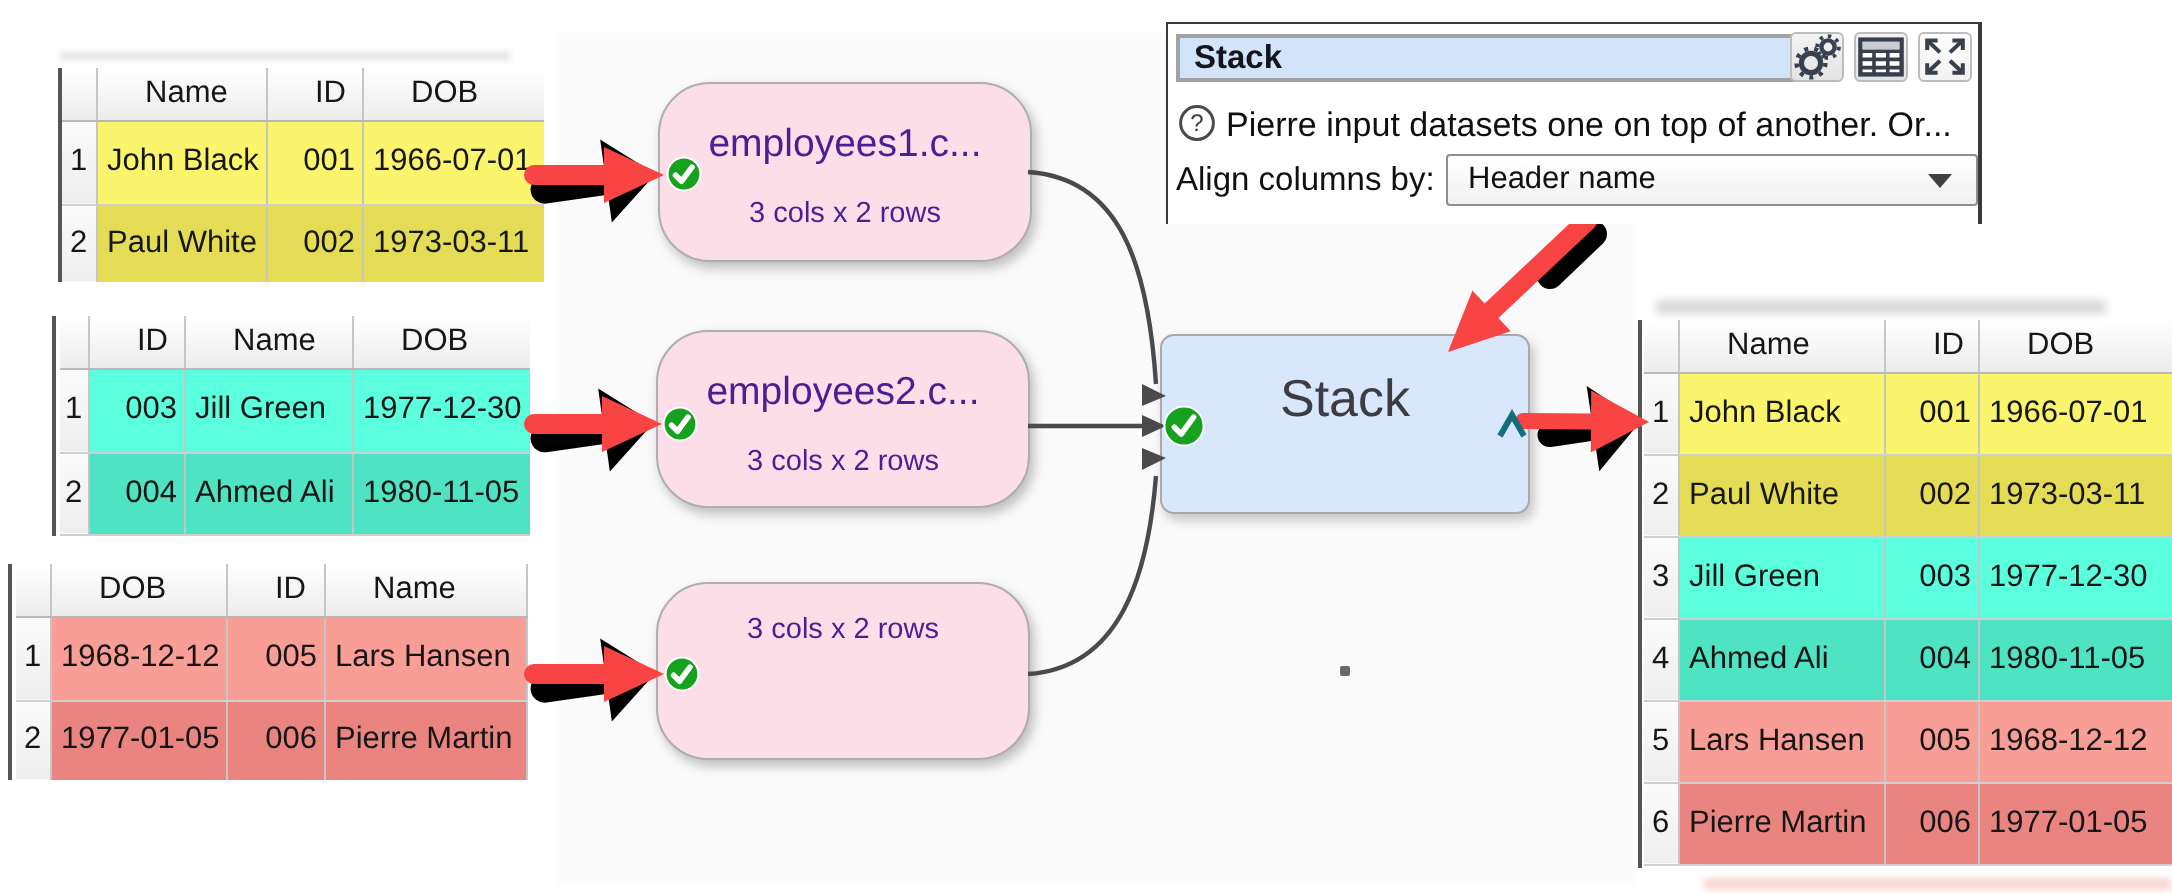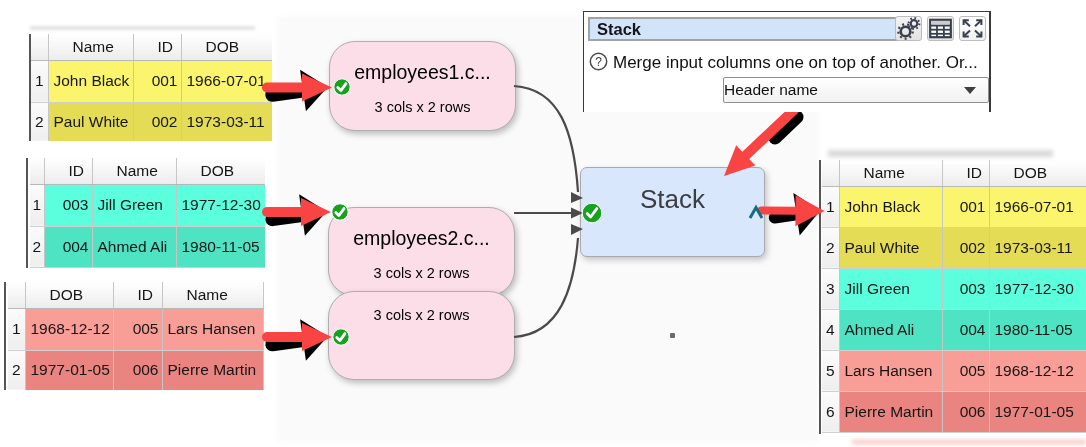--- a/index.html
+++ b/index.html
@@ -11,40 +11,40 @@
   .tbl{position:absolute;font-size:15.5px;color:#161616;overflow:hidden;}
   .out{font-size:15.5px !important;}
   .tbl .edge{position:absolute;background:#555;width:2px;}
   .tbl table{border-collapse:collapse;position:absolute;table-layout:fixed;}
   .tbl td{padding:0 3px 0 5px;border-right:1px solid #c6c6c6;border-bottom:1px solid #cfcfcf;white-space:nowrap;overflow:hidden;}
   .tbl .hd td{background:linear-gradient(#ffffff,#ececec);border-bottom:1px solid #b8b8b8;border-right:1px solid #c6c6c6;padding-left:24px;}
   .tbl .num{background:linear-gradient(#fbfbfb,#eeeeee);text-align:center;padding:0;}
   .r{text-align:right;}
   
   .node{position:absolute;background:#fbdee8;border:1.5px solid #aeaeae;border-radius:26px;
-        box-shadow:2px 3px 6px rgba(0,0,0,0.25);text-align:center;color:#000000;}
+        box-shadow:2px 3px 6px rgba(0,0,0,0.25);text-align:center;color:#4c1d95;}
   .node .t1{font-size:19.5px;margin-top:19px;}
   .node .t2{font-size:14.5px;margin-top:15px;}
   .stack{position:absolute;left:580px;top:167px;width:183px;height:88px;background:#d8e7fb;
          border:1.5px solid #a9a9a9;border-radius:7px;box-shadow:2px 3px 6px rgba(0,0,0,0.22);
          text-align:center;color:#3c3c44;}
   .stack .t1{font-size:26px;margin-top:16px;}
   .stack .t2{font-size:14px;margin-top:12px;}
   
   .panel{position:absolute;left:583px;top:11px;width:408px;height:101px;background:#ffffff;
          border-top:1.5px solid #3a3a3a;border-left:1.5px solid #3a3a3a;border-right:2px solid #3a3a3a;
          box-sizing:border-box;font-size:15.5px;color:#101010;}
   .field{position:absolute;left:4px;top:5px;width:300px;height:20px;background:#d2e4fa;
          border:2px solid #a2a2a2;font-size:16.5px;font-weight:600;color:#14141c;padding:0 0 0 7px;line-height:21px;}
   .btn{position:absolute;top:4px;width:27px;height:25px;background:linear-gradient(#f3f3f3,#e3e3e3);
        border:1px solid #bdbdbd;border-radius:3px;box-sizing:border-box;}
   .merge{position:absolute;left:29px;top:41px;font-size:17px;}
   .align{position:absolute;left:4px;top:69px;font-size:16.5px;}
   .dd{position:absolute;left:139px;top:65px;width:266px;height:26px;background:linear-gradient(#ffffff,#f1f1f1);
-      border:1px solid #8f8f8f;border-radius:2px;box-sizing:border-box;line-height:24px;}
+      border:1px solid #8f8f8f;border-radius:2px;box-sizing:border-box;line-height:24px;padding-left:10px;}
   .dd .tri{position:absolute;right:12px;top:9px;width:0;height:0;border-left:6.5px solid transparent;
       border-right:6.5px solid transparent;border-top:7px solid #3f3f3f;}
 </style>
 </head>
 <body>
 <div class="canvas"></div>
 
 <div class="tbl" style="left:29px;top:34px;width:243px;height:107px;">
   <div class="edge" style="left:0;top:-2px;height:112px;"></div>
   <table style="left:2px;top:0;width:245px;">
@@ -195,21 +195,21 @@
           <td style="background:#e98480;">1977-01-05</td>
         </tr>
   </tbody>
     </table>
 </div>
 
 <div class="node" style="left:329px;top:41px;width:185px;height:88px;">
   <div class="t1">employees1.c...</div>
     <div class="t2">3 cols x 2 rows</div>
 </div>
-<div class="node" style="left:328px;top:165px;width:185px;height:87px;margin-top:42px;">
+<div class="node" style="left:328px;top:165px;width:185px;height:87px;">
   <div class="t1">employees2.c...</div>
     <div class="t2">3 cols x 2 rows</div>
 </div>
 <div class="node" style="left:328px;top:291px;width:185px;height:87px;">
     <div class="t2">3 cols x 2 rows</div>
 </div>
 <div class="stack">
     <div class="t1">Stack</div>
   </div>
 
@@ -305,18 +305,19 @@
       <line x1="11" y1="14.4" x2="4.6" y2="20.4"></line>
         <polyline points="4.6,15.6 4.6,20.4 9.8,20.4"></polyline>
       <line x1="16" y1="14.4" x2="22.4" y2="20.4"></line>
         <polyline points="17.2,20.4 22.4,20.4 22.4,15.6"></polyline>
     </g>
   </svg>
   <svg class="abs" style="left:5px;top:40px;" width="19" height="19" viewBox="0 0 19 19">
     <circle cx="9.5" cy="9.5" r="8.2" fill="none" stroke="#4a4a4a" stroke-width="1.5"></circle>
     <text x="9.5" y="13.6" font-size="12" text-anchor="middle" fill="#3a3a3a">?</text>
   </svg>
-  <div class="merge">Merge input columns one on top of another. Or...</div>
+  <div class="merge">Pierre input datasets one on top of another. Or...</div>
+  <div class="align">Align columns by:</div>
   <div class="dd">Header name<span class="tri"></span></div>
 </div>
 <div class="abs" style="left:828px;top:150px;width:225px;height:7px;background:#d9d9d9;filter:blur(2px);"></div>
 <div class="abs" style="left:852px;top:440px;width:234px;height:4px;background:#f6c3be;filter:blur(2px);"></div>
 <div class="abs" style="left:30px;top:26px;width:225px;height:4px;background:#e3e3e3;filter:blur(1.5px);"></div>
 
 </body></html>

